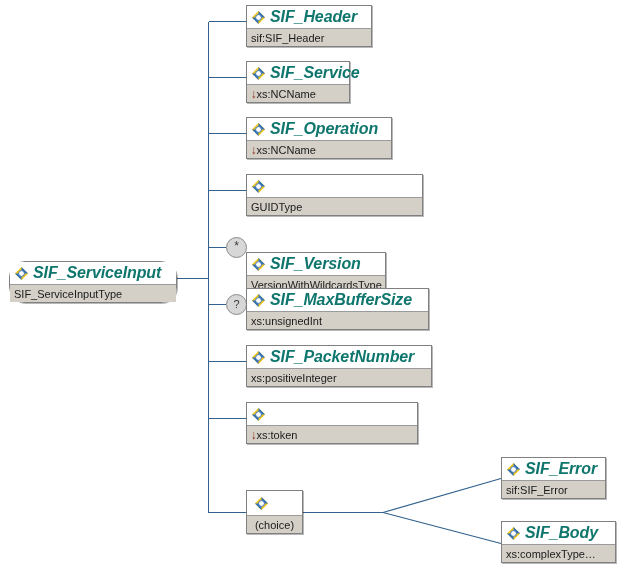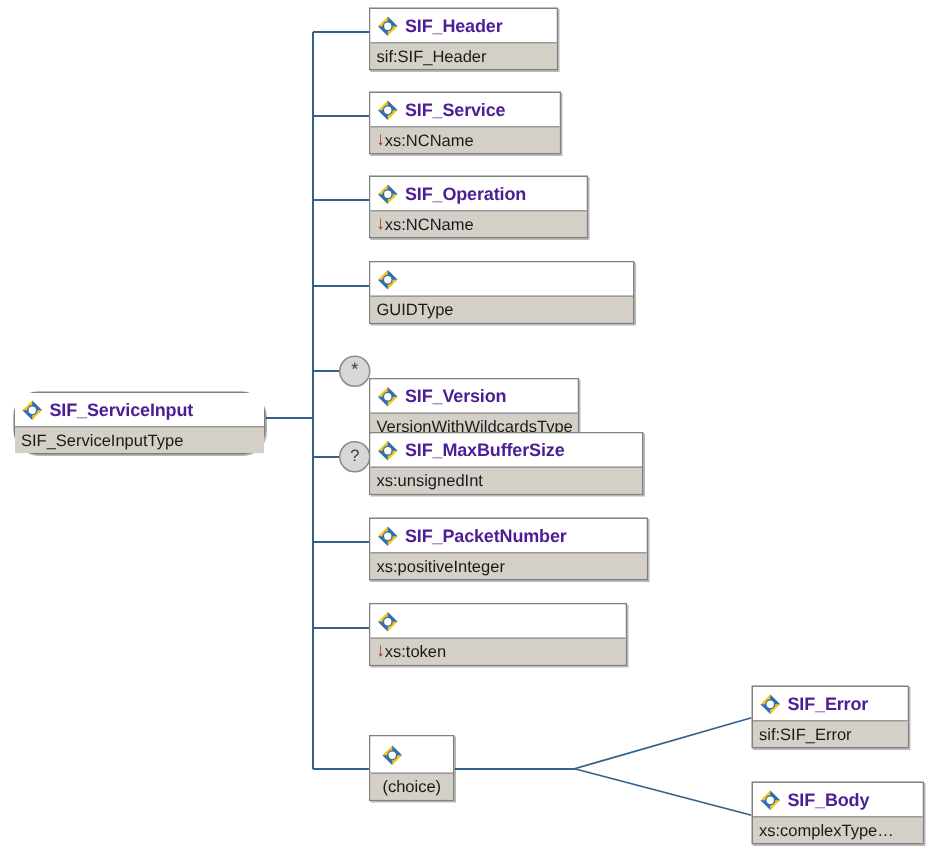--- a/index.html
+++ b/index.html
@@ -38,25 +38,26 @@
   }
   .node .title {
     display: flex;
     align-items: center;
     height: 22px;
     padding: 0 5px 0 4px;
     background: #ffffff;
     white-space: nowrap;
   }
   .node .title-text {
-    font-size: 12px;
+    font-size: 16px;
     font-weight: bold;
-    color: #4c1d95;
+    color: #0f766e;
     letter-spacing: -0.1px;
     line-height: 14px;
+    font-style: italic;
   }
   .node .type {
     height: 17px;
     background: #d4d0c8;
     border-top: 1px solid #9a9a9a;
     font-size: 11px;
     color: #1a1a1a;
     line-height: 16px;
     padding: 0 4px 0 4px;
     white-space: nowrap;
@@ -172,21 +173,21 @@
         <circle cx="8" cy="8" r="3.1" fill="none" stroke="#2f6fb5" stroke-width="1"></circle>
       </svg>
       <span class="title-text">SIF_Header</span>
     </div>
     <div class="type">
       <span class="arrow"></span>
         <span>sif:SIF_Header</span>
     </div>
   </div>
 
-  <div class="node" style="left:246px; top:61px; width:128px;">
+  <div class="node" style="left:246px; top:61px; width:104px;">
     <div class="title">
       <svg class="icon-diamond" viewBox="0 0 16 16">
         <polygon points="8,1 15,8 8,15 1,8" fill="#f5c518"></polygon>
         <path d="M8,1 L15,8 L8,8 Z" fill="#2f6fb5"></path>
         <path d="M1,8 L8,8 L8,15 Z" fill="#2f6fb5"></path>
         <circle cx="8" cy="8" r="3.1" fill="#ffffff"></circle>
         <circle cx="8" cy="8" r="3.1" fill="none" stroke="#2f6fb5" stroke-width="1"></circle>
       </svg>
       <span class="title-text">SIF_Service</span>
     </div>

